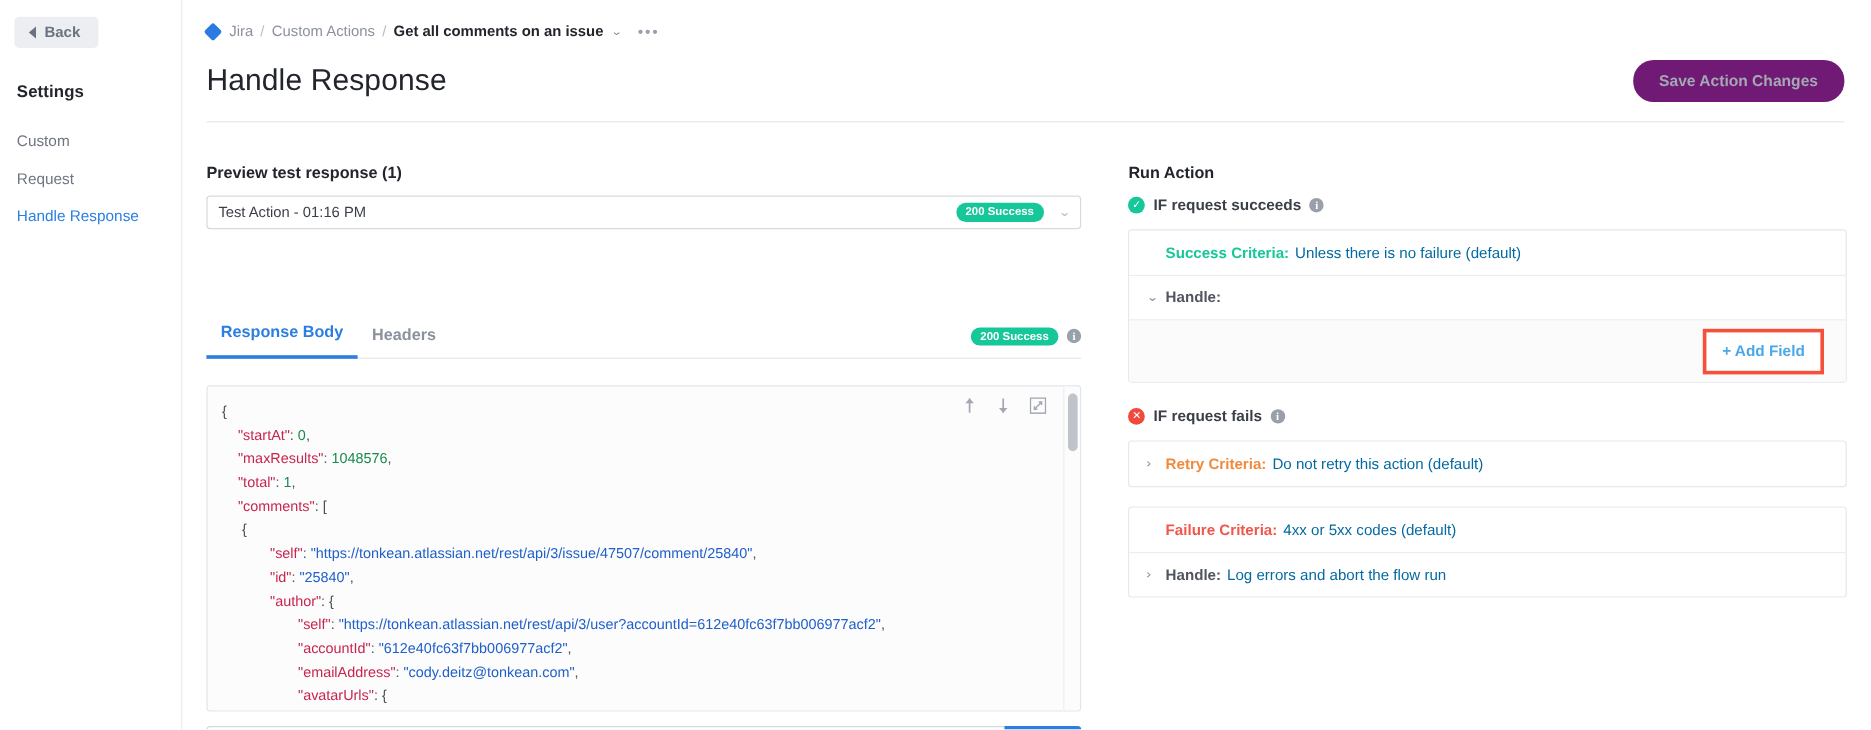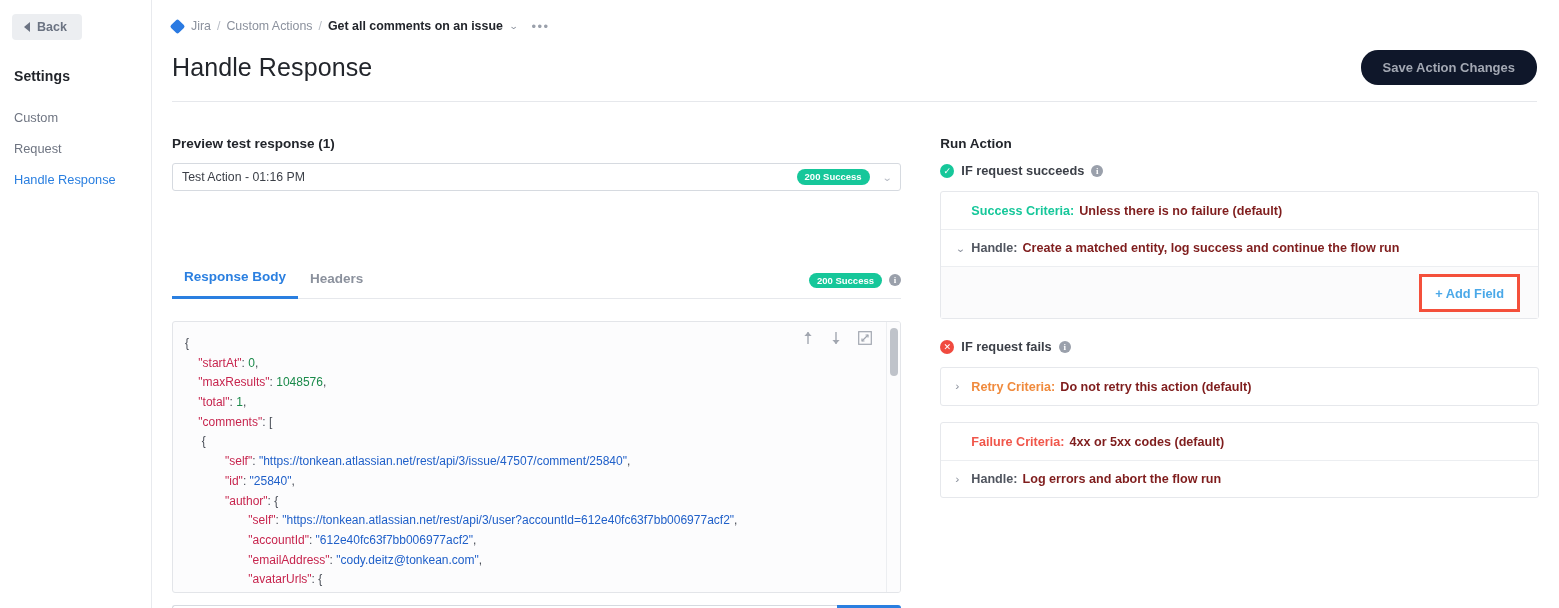--- a/index.html
+++ b/index.html
@@ -83,21 +83,21 @@
     color: #9aa0ab; letter-spacing: 1.5px; font-size: 13px;
     margin-left: 8px; cursor: pointer; line-height: 1;
   }
 
   .title-row {
     display: flex; align-items: center; justify-content: space-between;
     padding: 14px 0 0 0;
   }
   .page-title { font-size: 25px; font-weight: 400; color: #22252b; letter-spacing: .1px; }
   .save-btn {
-    background: #0f172a; color: #a3a8b3;
+    background: #701a75; color: #a3a8b3;
     border: none; border-radius: 17px;
     font-size: 13px; font-weight: 600;
     padding: 10px 22px;
     cursor: default;
   }
   .divider { height: 1px; background: #e6e8ec; margin: 16px 0 0 0; }
 
   .content { display: flex; padding: 0; }
 
   
@@ -244,21 +244,21 @@
   .row + .row { border-top: 1px solid #eceef1; }
   .row .caret {
     width: 14px; color: #8b919d; font-size: 10px; flex: none;
     cursor: pointer; transform: scaleX(1.25);
   }
   .row .caret.down { }
   .lbl-success { color: #16c79a; font-weight: 700; }
   .lbl-retry { color: #f08a3c; font-weight: 700; }
   .lbl-failure { color: #f0564a; font-weight: 700; }
   .lbl-handle { color: #50555f; font-weight: 700; }
-  .row .txt { margin-left: 5px; color: #7f1d1d; font-weight: bold; }
+  .row .txt { margin-left: 5px; color: #0369a1; }
   .row.indent { padding-left: 30px; }
 
   .addfield-row {
     display: flex; justify-content: flex-end; align-items: center;
     background: #fbfbfc;
     border-top: 1px solid #eceef1;
     height: 52px; padding-right: 18px;
   }
   .addfield-hl {
     border: 3px solid #f4503b;
@@ -374,21 +374,20 @@
         </div>
 
         <div class="card">
           <div class="row indent">
             <span class="lbl-success">Success Criteria:</span>
             <span class="txt">Unless there is no failure (default)</span>
           </div>
           <div class="row">
             <span class="caret down">⌄</span>
             <span class="lbl-handle">Handle:</span>
-            <span class="txt">Create a matched entity, log success and continue the flow run</span>
           </div>
           <div class="addfield-row">
             <div class="addfield-hl">
               <span class="addfield-link">+ Add Field</span>
             </div>
           </div>
         </div>
 
         <div class="cond-head" style="margin-top:20px;">
           <span class="ico-fail">✕</span>

